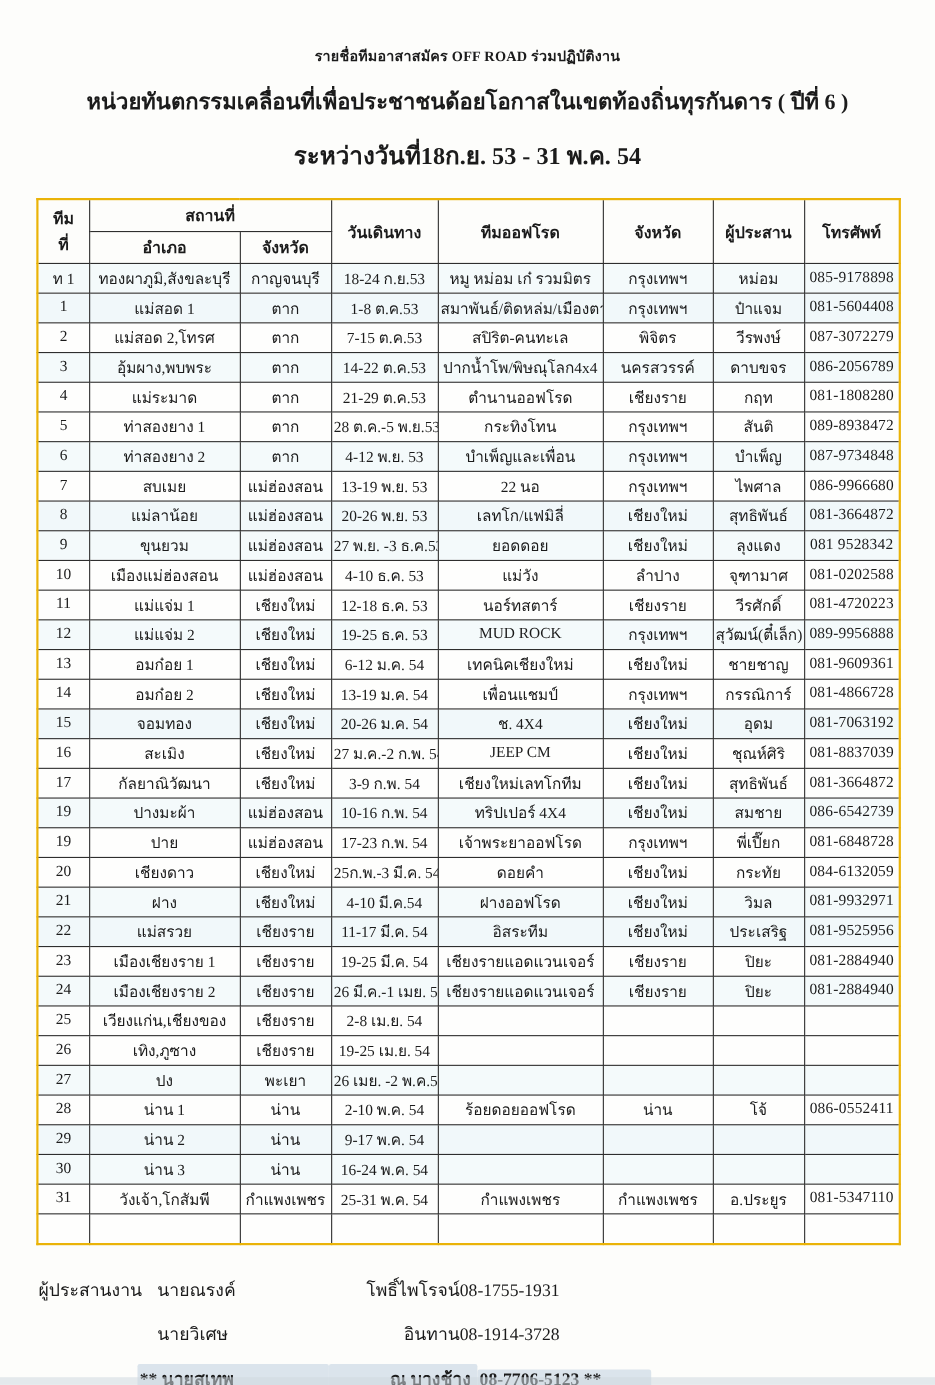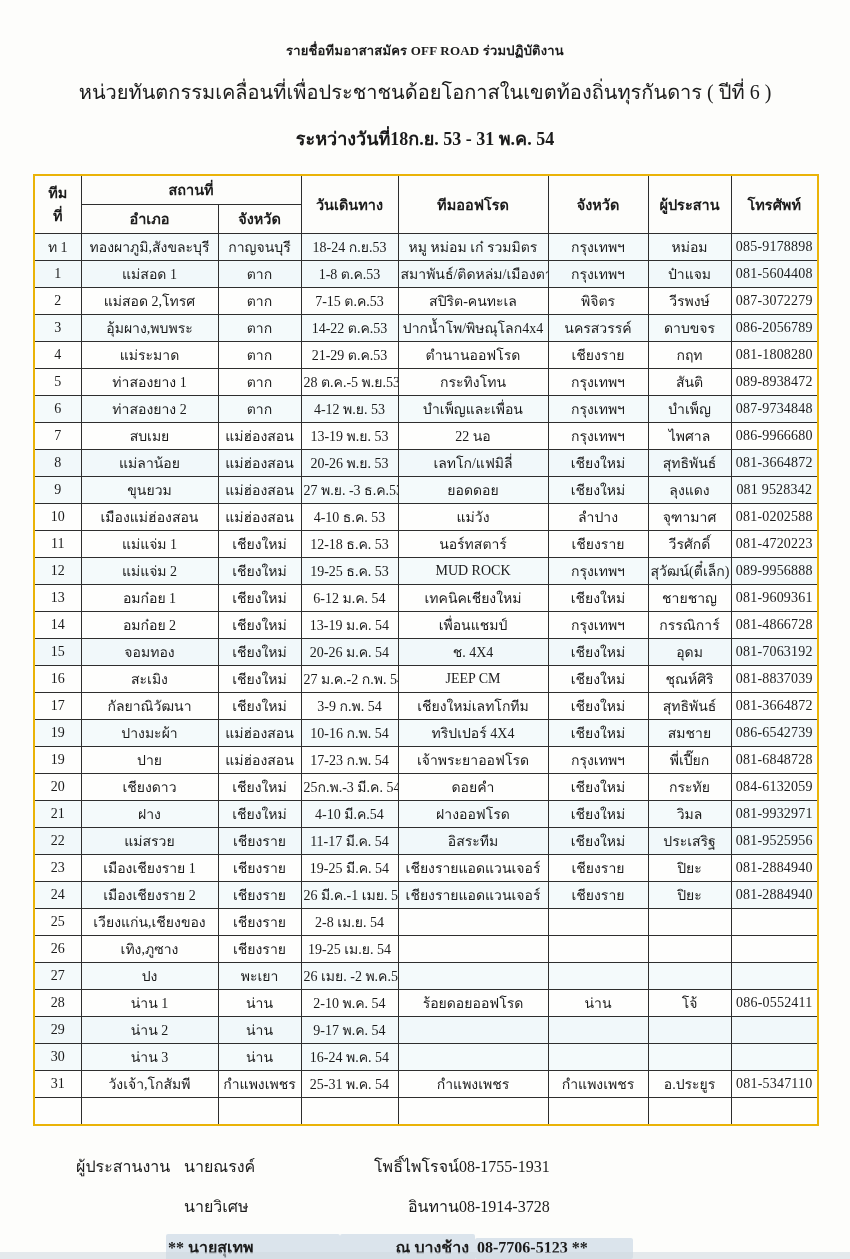--- a/index.html
+++ b/index.html
@@ -9,22 +9,22 @@
     width:850px;height:1259px;
     background:#fdfdfb;
     font-family:"Liberation Serif","DejaVu Serif",serif;
     color:#1b1b1b;
     overflow:hidden;
     box-sizing:border-box;
     padding-top:40px;
   }
   .titles{text-align:center;}
   .title-1{font-size:13px;font-weight:bold;margin:0 0 15px 0;letter-spacing:.2px;}
-  .title-2{font-size:20px;font-weight:normal;margin:14px 0 16px 0;}
-  .title-3{font-size:18px;font-weight:bold;margin:0 0 21px 0;}
+  .title-2{font-size:20px;font-weight:bold;margin:14px 0 16px 0;}
+  .title-3{font-size:22px;font-weight:bold;margin:0 0 21px 0;}
 
   table.teams{
     border-collapse:collapse;
     margin-left:33px;
     width:784px;
     table-layout:fixed;
   }
   table.teams th, table.teams td{
     border:1.6px solid #2e2e2e;
     text-align:center;
@@ -41,21 +41,21 @@
   tbody tr:nth-child(3n+1) td{background:#f4fafb;}
   tbody tr:nth-child(7n+2) td{background:#f1f8fa;}
   td.small{font-size:11.5px;}
   td.cell-phone{letter-spacing:.2px;}
 
   .footer{
     margin-top:28px;
     margin-left:35px;
     font-size:16px;
   }
-  .footer-row{display:flex;margin-bottom:15px;align-items:baseline;margin-left:41px;}
+  .footer-row{display:flex;margin-bottom:15px;align-items:baseline;}
   .f-label{width:108px;}
   .f-first{width:148px;}
   .f-last{width:127px;text-align:right;}
   .f-phone{width:150px;}
   .footer-row.bold{font-weight:bold;}
   .footer-row.bold .f-first{margin-left:-18px;width:166px;}
   .hl{border-radius:2px;padding:1px 6px 2px 2px;}
 
   .scan-strip{
     position:absolute;left:0;right:0;bottom:0;height:7px;

